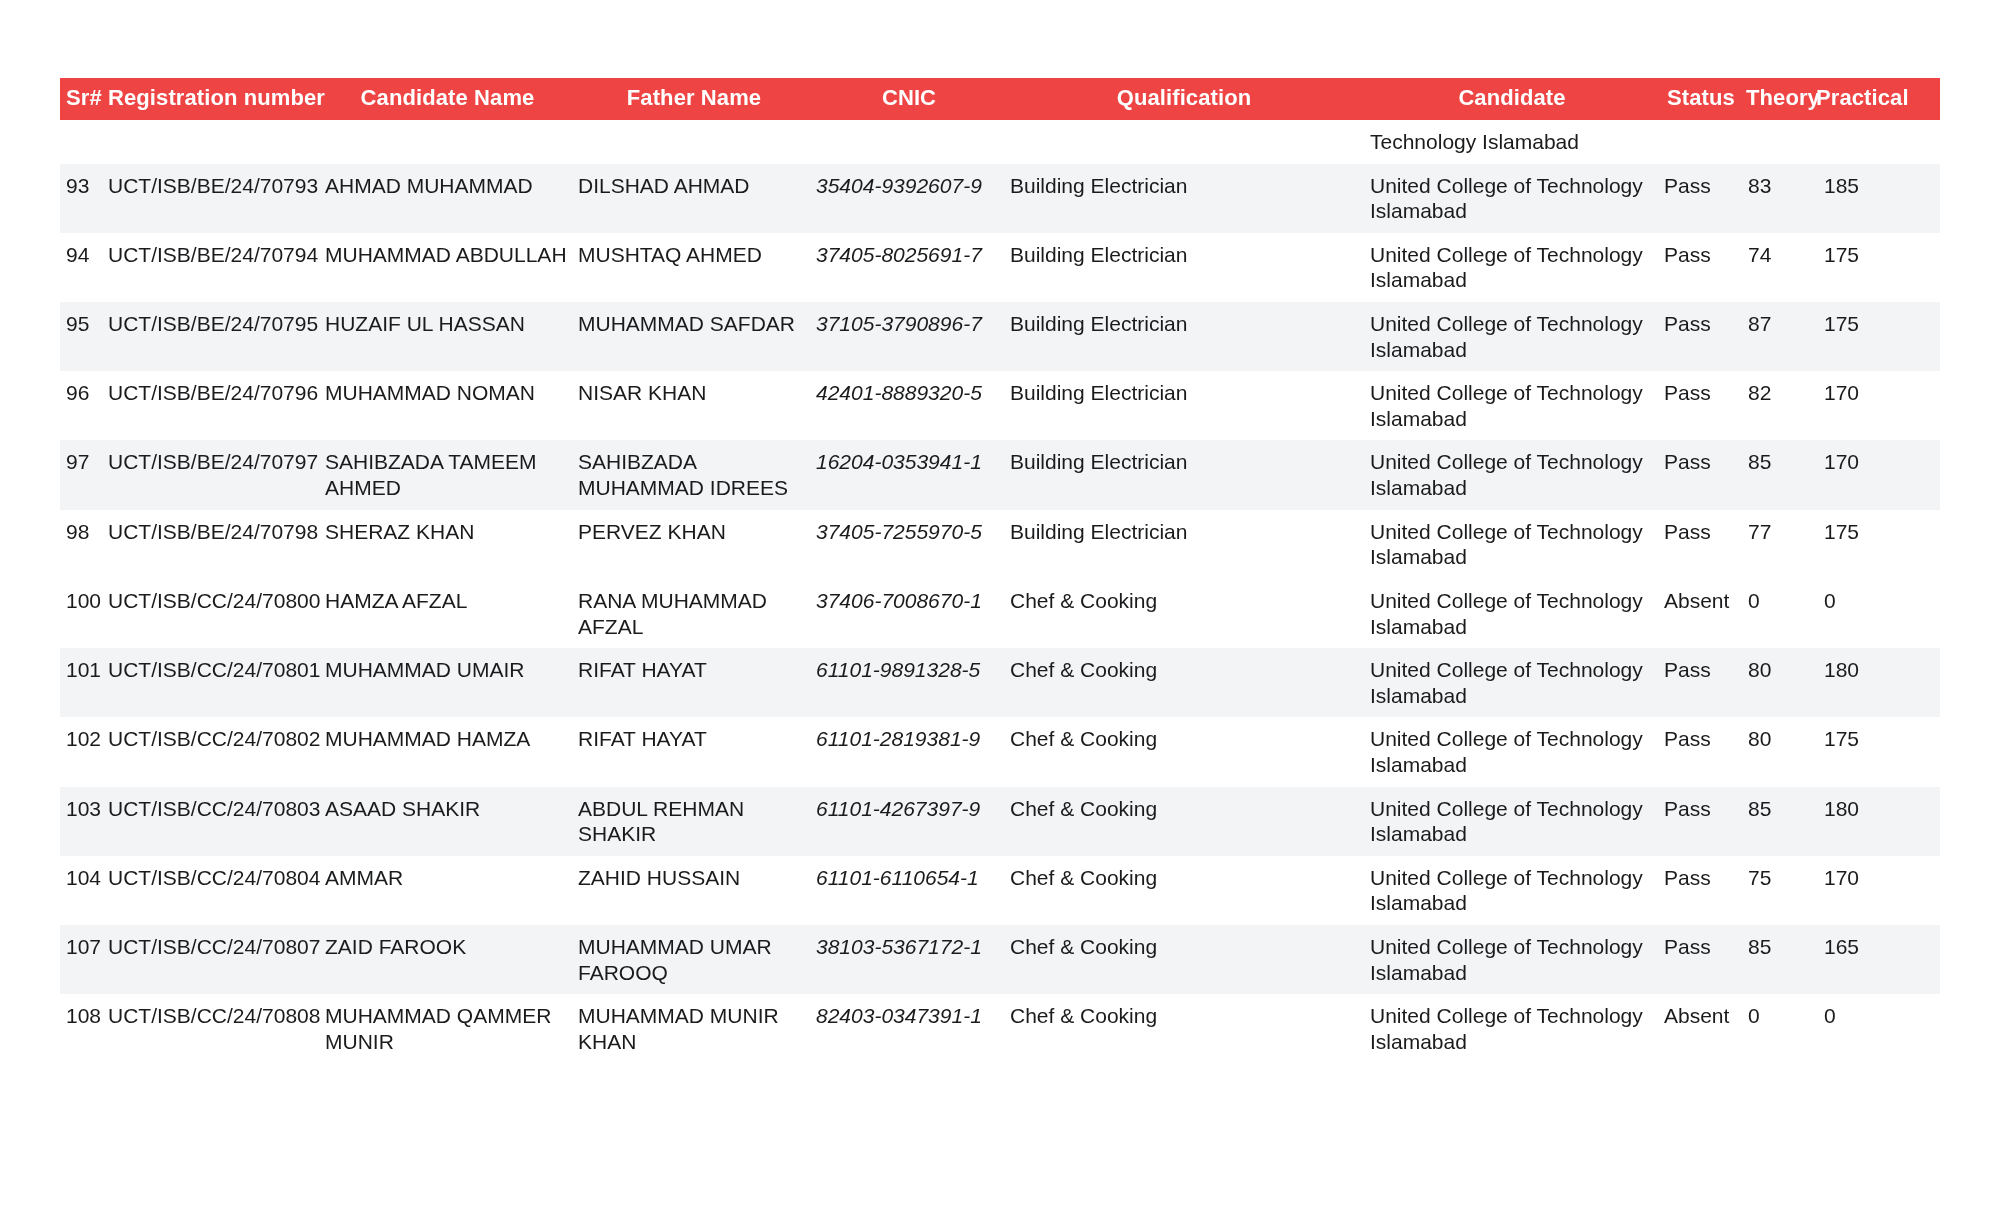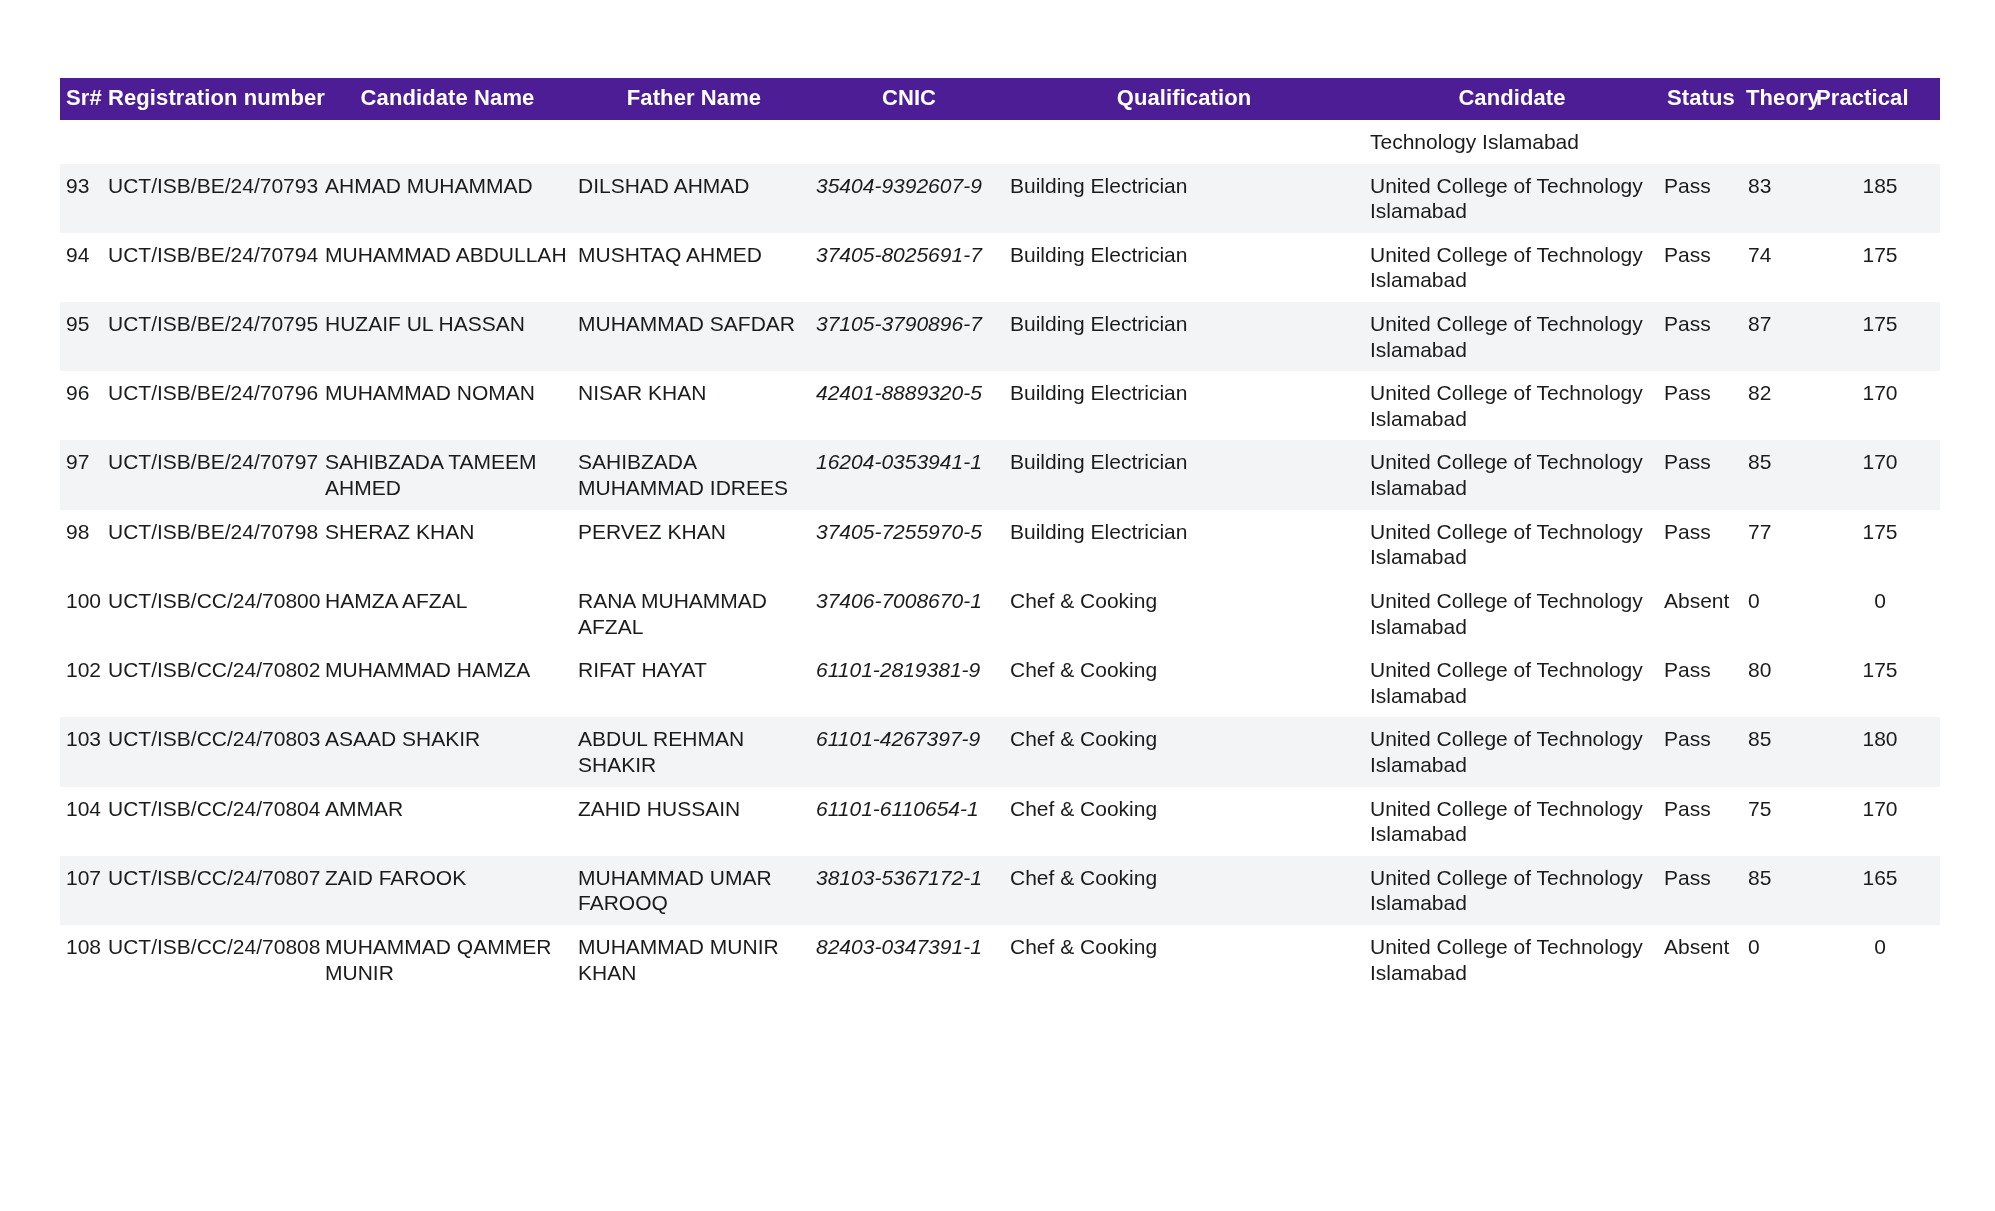--- a/index.html
+++ b/index.html
@@ -27,21 +27,21 @@
     width: 1880px;
     overflow: hidden;
   }
   table.result-table {
     border-collapse: collapse;
     table-layout: fixed;
     width: 1880px;
     font-size: 21px;
   }
   thead th {
-    background: #4c1d95;
+    background: #ef4444;
     color: #ffffff;
     font-weight: bold;
     font-size: 22px;
     padding: 7px 4px 9px 4px;
     text-align: center;
     vertical-align: middle;
     white-space: nowrap;
     letter-spacing: 0.1px;
   }
   thead th.th-sr { text-align: left; padding-left: 6px; }
@@ -70,21 +70,21 @@
 
   .td-sr     { text-align: left; padding-left: 6px; }
   .td-reg    { text-align: left; padding-left: 2px; white-space: nowrap; }
   .td-cand   { text-align: left; padding-left: 4px; }
   .td-father { text-align: left; padding-left: 4px; }
   .td-cnic   { text-align: left; padding-left: 2px; white-space: nowrap; font-style: italic; }
   .td-qual   { text-align: left; padding-left: 6px; }
   .td-inst   { text-align: left; padding-left: 6px; }
   .td-status { text-align: left; padding-left: 4px; margin-left: 24px; }
   .td-theory { text-align: left; padding-left: 6px; }
-  .td-prac   { text-align: center; padding-left: 10px; }
+  .td-prac   { text-align: left; padding-left: 10px; }
 
   
   .th-cand   { text-align: center; }
   .th-father { text-align: center; }
   .th-cnic   { text-align: center; }
   .th-qual   { text-align: center; }
   .th-inst   { text-align: center; }
   .th-status { text-align: center; }
   .th-theory { text-align: center; }
   .th-prac   { text-align: left; padding-left: 2px; }
@@ -211,20 +211,32 @@
             <td class="td-reg">UCT/ISB/CC/24/70800</td>
             <td class="td-cand">HAMZA AFZAL</td>
             <td class="td-father">RANA MUHAMMAD AFZAL</td>
             <td class="td-cnic">37406-7008670-1</td>
             <td class="td-qual">Chef &amp; Cooking</td>
             <td class="td-inst">United College of Technology Islamabad</td>
             <td class="td-status">Absent</td>
             <td class="td-theory">0</td>
             <td class="td-prac">0</td>
           </tr>
+          <tr class="stripe">
+            <td class="td-sr">101</td>
+            <td class="td-reg">UCT/ISB/CC/24/70801</td>
+            <td class="td-cand">MUHAMMAD UMAIR</td>
+            <td class="td-father">RIFAT HAYAT</td>
+            <td class="td-cnic">61101-9891328-5</td>
+            <td class="td-qual">Chef &amp; Cooking</td>
+            <td class="td-inst">United College of Technology Islamabad</td>
+            <td class="td-status">Pass</td>
+            <td class="td-theory">80</td>
+            <td class="td-prac">180</td>
+          </tr>
           <tr class="plain">
             <td class="td-sr">102</td>
             <td class="td-reg">UCT/ISB/CC/24/70802</td>
             <td class="td-cand">MUHAMMAD HAMZA</td>
             <td class="td-father">RIFAT HAYAT</td>
             <td class="td-cnic">61101-2819381-9</td>
             <td class="td-qual">Chef &amp; Cooking</td>
             <td class="td-inst">United College of Technology Islamabad</td>
             <td class="td-status">Pass</td>
             <td class="td-theory">80</td>

